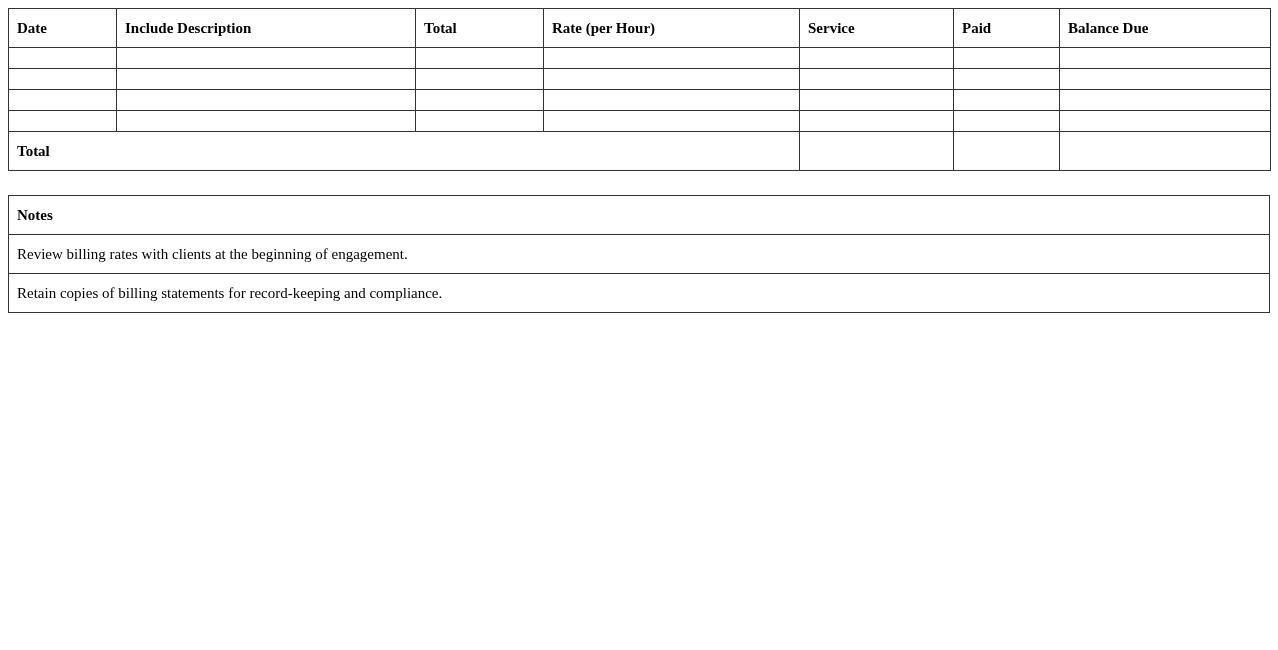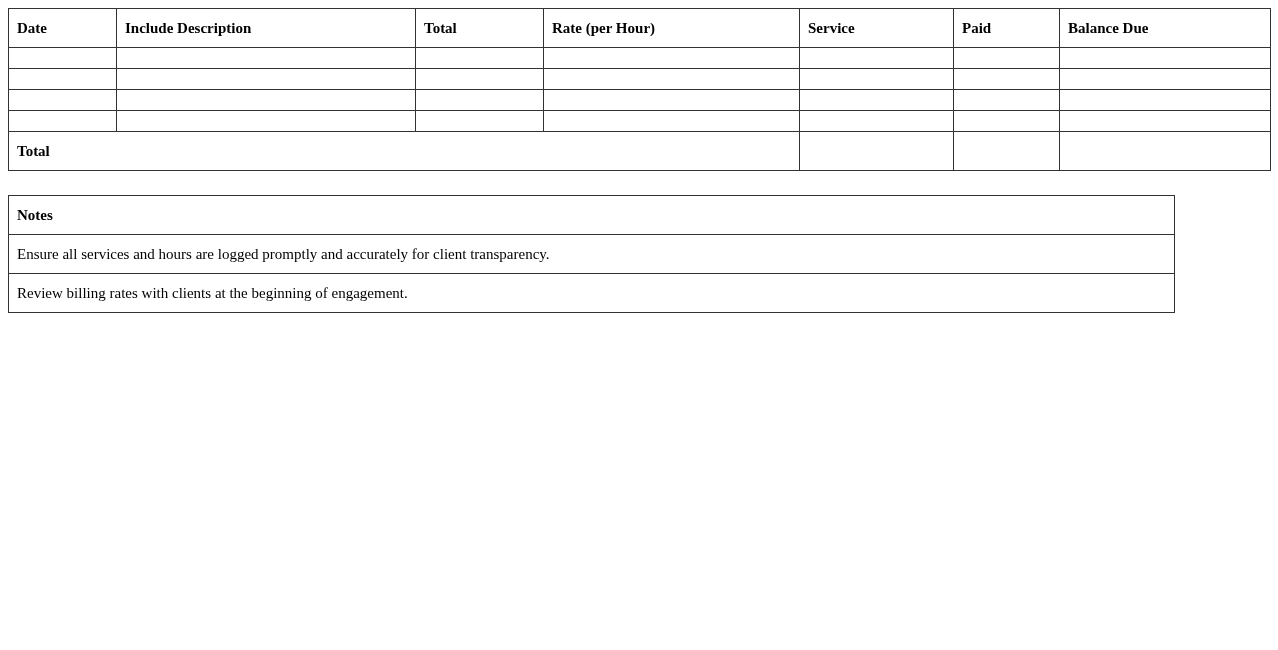--- a/index.html
+++ b/index.html
@@ -16,21 +16,21 @@
       color: #000000;
     }
     .wrap {
       position: absolute;
       left: 8px;
       top: 8px;
       width: 1262px;
     }
     table {
       border-collapse: collapse;
-      width: 1167px;
+      width: 1262px;
       table-layout: fixed;
     }
     td, th {
       border: 1px solid #333333;
       padding: 0 8px;
       text-align: left;
       vertical-align: middle;
       box-sizing: border-box;
     }
     th {
@@ -127,20 +127,20 @@
   </table>
 
   <table class="notes">
     <thead>
       <tr>
         <th>Notes</th>
       </tr>
     </thead>
     <tbody>
       <tr>
-        <td>Ensure all services and hours are logged promptly and accurately for client transparency.</td>
+        <td>Review billing rates with clients at the beginning of engagement.</td>
       </tr>
       <tr>
-        <td>Review billing rates with clients at the beginning of engagement.</td>
+        <td>Retain copies of billing statements for record-keeping and compliance.</td>
       </tr>
     </tbody>
   </table>
 </div>
 
 </body></html>

